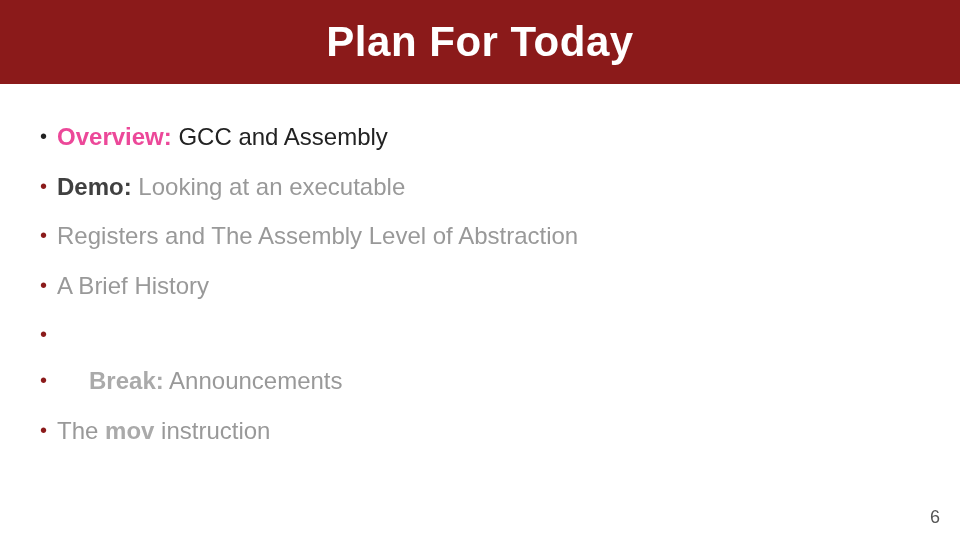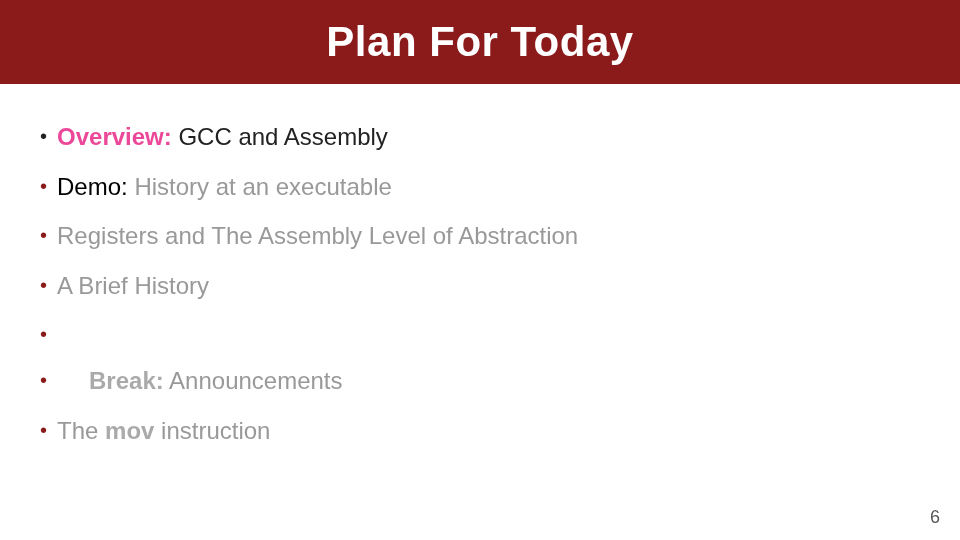--- a/index.html
+++ b/index.html
@@ -113,22 +113,22 @@
       <span class="bullet-dot">•</span>
       <span class="bullet-content">
         <span class="bold-label">Overview:</span>
         <span> GCC and Assembly</span>
       </span>
     </div>
 
     <div class="bullet-item">
       <span class="bullet-dot">•</span>
       <span class="bullet-content">
-        <span style="font-weight:normal;color:#000000;">Demo:</span>
-        <span> History at an executable</span>
+        <span style="font-weight:bold;color:#404040;">Demo:</span>
+        <span> Looking at an executable</span>
       </span>
     </div>
 
     <div class="bullet-item">
       <span class="bullet-dot">•</span>
       <span class="bullet-content">Registers and The Assembly Level of Abstraction</span>
     </div>
 
     <div class="bullet-item">
       <span class="bullet-dot">•</span>

